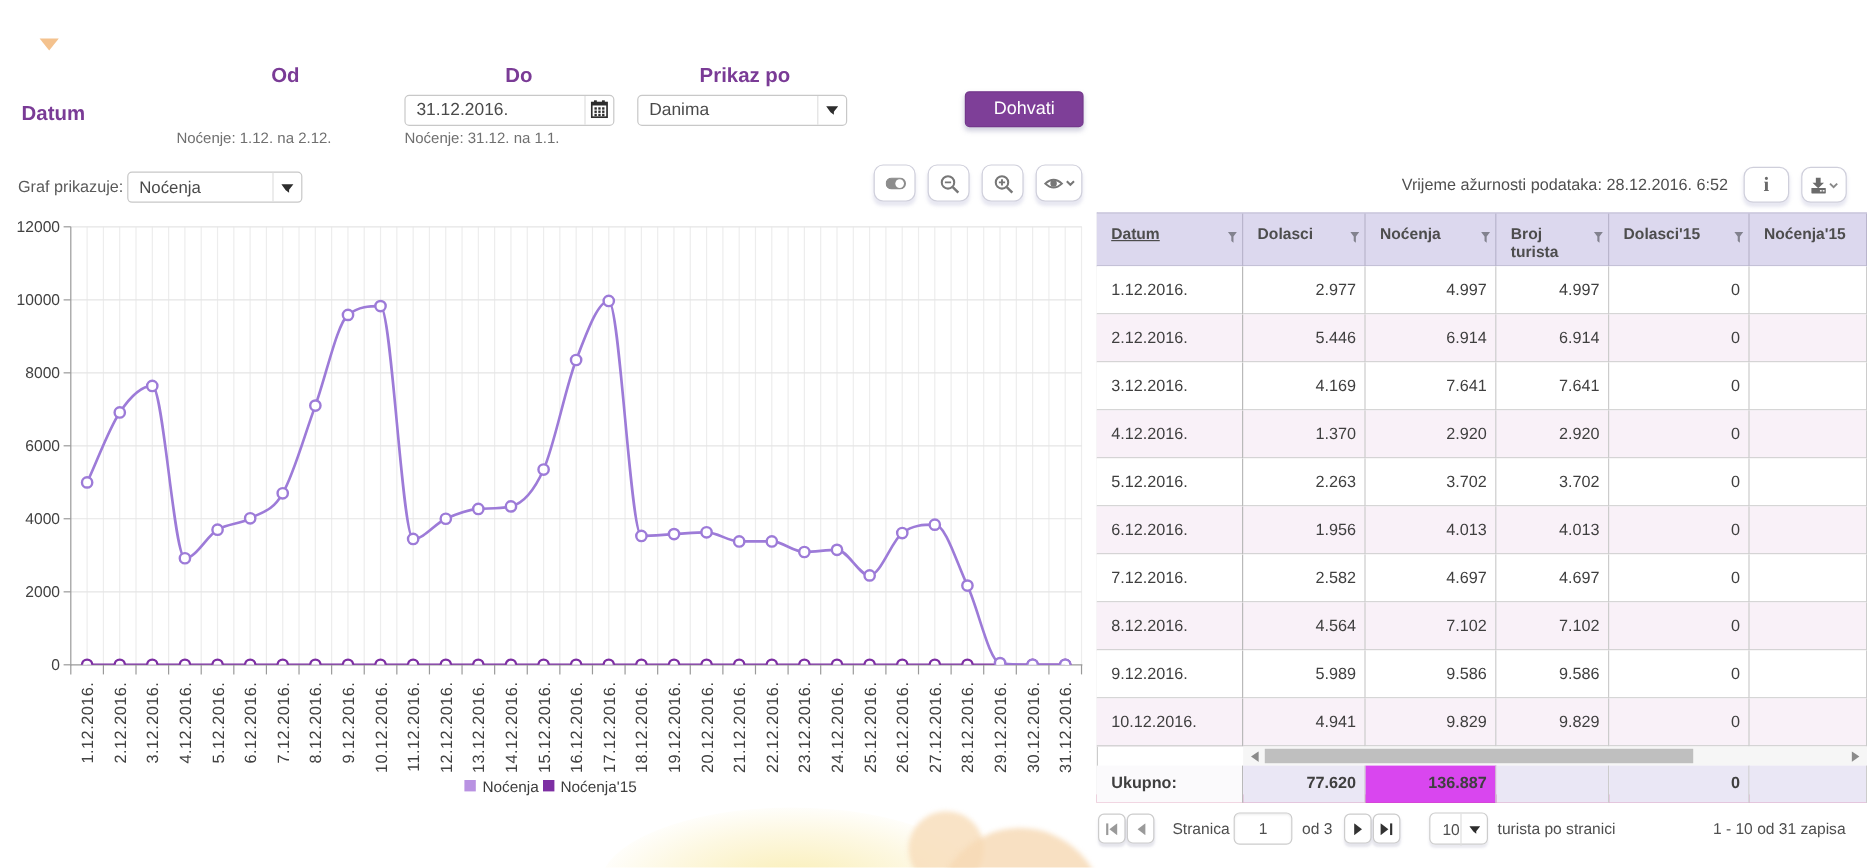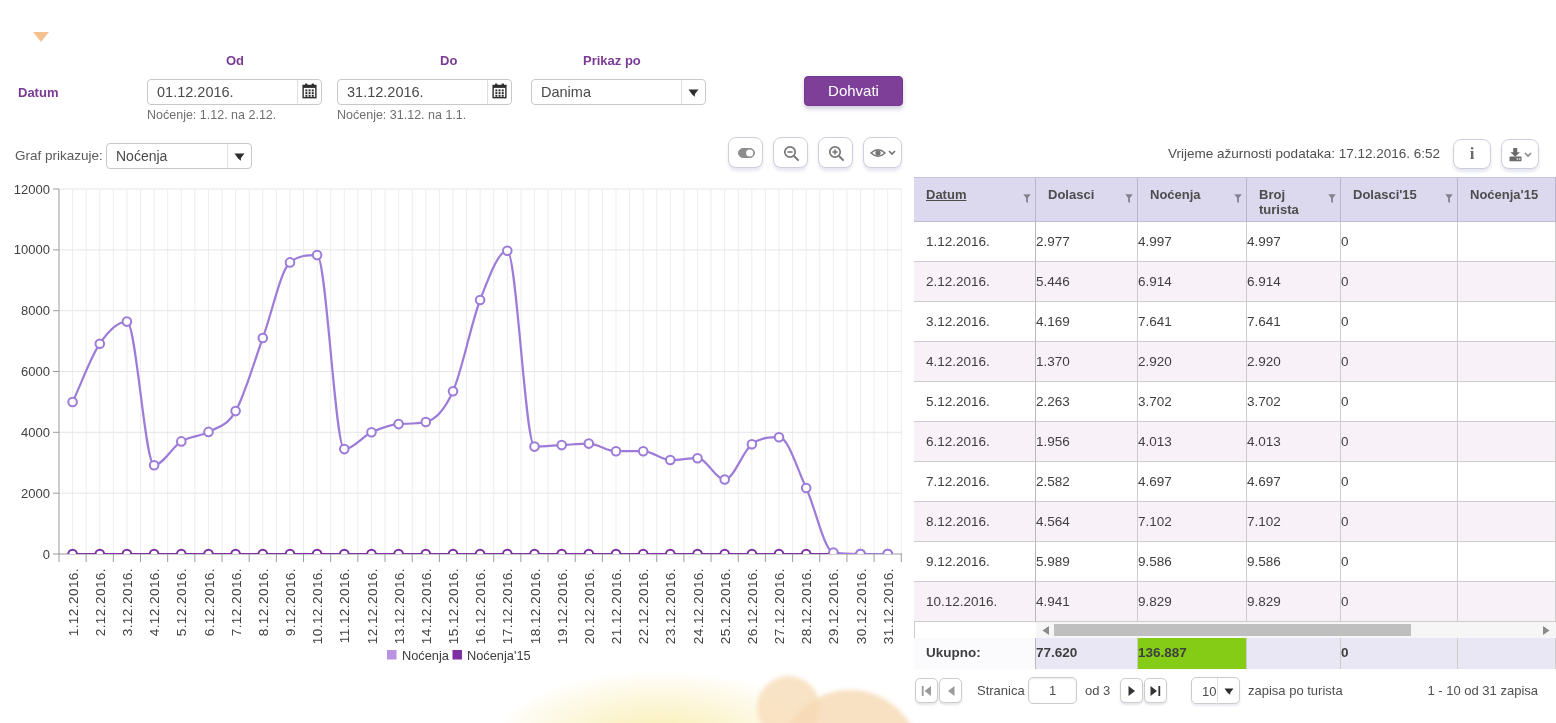--- a/index.html
+++ b/index.html
@@ -11,21 +11,21 @@
 .deco2{position:absolute;left:780px;top:690px;width:140px;height:140px;border-radius:50%;
  background:rgba(247,217,180,.82);filter:blur(2px)}
 .deco3{position:absolute;left:757px;top:676px;width:63px;height:63px;border-radius:50%;
  background:rgba(248,222,188,.85);filter:blur(2px)}
 
 .topbar{position:absolute;left:10px;top:7px;width:1537px;height:25px;background:#fbe5b0;
  border:1px solid #e2a078;border-radius:6px;color:#3c3c3c;font-weight:bold;font-size:13.5px;
  line-height:23px;padding-left:10px}
 .tri{position:absolute;left:33px;top:32px;width:0;height:0;border-left:8px solid transparent;
  border-right:8px solid transparent;border-top:10px solid #f4c28e}
-.plabel{position:absolute;color:#7a3b96;font-weight:bold;font-size:13px}
+.plabel{position:absolute;color:#7a3b96;font-weight:bold;font-size:17px}
 .input{position:absolute;height:26px;background:#fff;border:1px solid #c8c8c8;border-radius:4px;
  font-size:14.5px;color:#4a4a4a;line-height:24px;padding-left:9px}
 .ibtn{position:absolute;right:0;top:0;width:24px;height:24px;border-left:1px solid #e0e0e0;
  text-align:center}
 .helper{position:absolute;color:#6f6f6f;font-size:12.5px}
 .btn-doh{position:absolute;left:804px;top:76px;width:99px;height:30px;background:#7e3f98;
  border:1px solid #74388c;border-radius:4px;color:#fff;font-size:15px;text-align:center;
  line-height:28px;box-shadow:0 3px 4px rgba(120,120,160,.35)}
 .tbtn{position:absolute;background:#fff;border:1px solid #cfcfdb;border-radius:8px;
  box-shadow:0 3px 3px rgba(160,160,200,.25)}
@@ -34,21 +34,21 @@
 .ghead{position:absolute;left:0;top:0;width:642px;height:45px;background:#dcd8ee;border-top:1px solid #c6c2d8;border-bottom:1px solid #bfbbd1}
 .hc{position:absolute;top:0;height:45px;border-right:1px solid #b9b5cc}
 .ht{position:absolute;left:12px;top:9px;font-size:13px;font-weight:bold;color:#4d4d4d;line-height:15px}
 .fun{position:absolute;right:4px;top:12px}
 .gbody{position:absolute;left:0;top:45px;width:642px;height:400px;background:#fff}
 .tr{position:absolute;left:0;width:642px;height:40px;background:#fff}
 .tr.alt{background:#f9f1f8}
 .c{position:absolute;top:0;height:40px;border-right:1px solid #ccc;border-bottom:1px solid #ccc;
  font-size:13.5px;color:#3f3f3f;line-height:39px}
 .c.d{padding-left:12px}
-.c.n{text-align:left;padding-right:7px}
+.c.n{text-align:right;padding-right:7px}
 .c.b{font-weight:bold}
 
 .hsb{position:absolute;left:122px;top:445px;width:520px;height:16px;background:#f6f6f6}
 .hsb .thumb{position:absolute;left:18px;top:2px;width:357px;height:12px;background:#bfbfbf}
 .totrow{position:absolute;left:0;top:461px;width:642px;height:31px;border-bottom:7px solid #be185d}
 .totrow .c{height:31px;line-height:30px;border-bottom:none}
 
 .pager{position:absolute;left:914px;top:676px;width:642px;height:30px;font-size:13px;color:#4f4f4f}
 .pbtn{position:absolute;top:2px;width:23px;height:25px;background:#fff;border:1px solid #ccc;border-radius:5px;
  box-shadow:0 2px 2px rgba(150,150,180,.25);text-align:center;line-height:23px}
@@ -59,42 +59,24 @@
 .info-ico{font-family:"Liberation Serif",serif;font-weight:bold;color:#6a6a6a;font-size:17px}
 </style></head>
 <body>
 <div id="page">
 <div class="deco1"></div>
     <div class="deco3"></div>
     <div class="deco2"></div>
     <div class="tri"></div>
 
 <div class="plabel" style="left:226px;top:53px">Od</div>
-<div class="plabel" style="left:440px;top:53px">Do</div>
+<div class="plabel" style="left:421px;top:53px">Do</div>
 <div class="plabel" style="left:583px;top:53px">Prikaz po</div>
 <div class="plabel" style="left:18px;top:85px">Datum</div>
 
-<div class="input" style="left:147px;top:79px;width:175px">01.12.2016.
-  <span class="ibtn"><svg width="15" height="16" viewBox="0 0 16 17" style="margin-top:3px">
-  <rect x="1.2" y="2.6" width="13.6" height="13" fill="none" stroke="#2d2d2d" stroke-width="1.5"></rect>
-  <rect x="1.2" y="2.6" width="13.6" height="2.6" fill="#2d2d2d"></rect>
-  <rect x="3.2" y="0.6" width="2.5" height="2.5" fill="#2d2d2d"></rect>
-          <rect x="10.3" y="0.6" width="2.5" height="2.5" fill="#2d2d2d"></rect>
-  <g fill="#2d2d2d">
-            <rect x="3.6" y="6.8" width="2.1" height="2.1"></rect>
-            <rect x="7" y="6.8" width="2.1" height="2.1"></rect>
-            <rect x="10.4" y="6.8" width="2.1" height="2.1"></rect>
-  <rect x="3.6" y="9.7" width="2.1" height="2.1"></rect>
-            <rect x="7" y="9.7" width="2.1" height="2.1"></rect>
-            <rect x="10.4" y="9.7" width="2.1" height="2.1"></rect>
-  <rect x="3.6" y="12.6" width="2.1" height="2.1"></rect>
-            <rect x="7" y="12.6" width="2.1" height="2.1"></rect>
-            <rect x="10.4" y="12.6" width="2.1" height="2.1"></rect>
-          </g>
-  </svg></span></div>
 <div class="input" style="left:337px;top:79px;width:175px">31.12.2016.
   <span class="ibtn"><svg width="15" height="16" viewBox="0 0 16 17" style="margin-top:3px">
   <rect x="1.2" y="2.6" width="13.6" height="13" fill="none" stroke="#2d2d2d" stroke-width="1.5"></rect>
   <rect x="1.2" y="2.6" width="13.6" height="2.6" fill="#2d2d2d"></rect>
   <rect x="3.2" y="0.6" width="2.5" height="2.5" fill="#2d2d2d"></rect>
           <rect x="10.3" y="0.6" width="2.5" height="2.5" fill="#2d2d2d"></rect>
   <g fill="#2d2d2d">
             <rect x="3.6" y="6.8" width="2.1" height="2.1"></rect>
             <rect x="7" y="6.8" width="2.1" height="2.1"></rect>
             <rect x="10.4" y="6.8" width="2.1" height="2.1"></rect>
@@ -139,21 +121,21 @@
         <line x1="4.4" y1="7" x2="9.6" y2="7" stroke="#777" stroke-width="1.6"></line>
         <line x1="7" y1="4.4" x2="7" y2="9.6" stroke="#777" stroke-width="1.6"></line>
       </svg></div>
 <div class="tbtn" style="left:863px;top:137px;width:39px;height:31px">
  <svg width="26" height="14" viewBox="0 0 26 14" style="margin:8px 0 0 6px">
  <path d="M1 7 Q8 0.5 15 7 Q8 13.5 1 7 Z" fill="none" stroke="#777" stroke-width="1.5"></path>
  <circle cx="8" cy="7" r="2.7" fill="#777"></circle>
  <path d="M19 5 l3 3 l3-3" fill="none" stroke="#777" stroke-width="1.7"></path>
       </svg></div>
 
-<div style="position:absolute;left:1040px;top:146px;width:400px;text-align:right;font-size:13.5px;color:#4f4f4f">Vrijeme ažurnosti podataka: 17.12.2016. 6:52</div>
+<div style="position:absolute;left:1040px;top:146px;width:400px;text-align:right;font-size:13.5px;color:#4f4f4f">Vrijeme ažurnosti podataka: 28.12.2016. 6:52</div>
 <div class="tbtn" style="left:1453px;top:139px;width:38px;height:30px;text-align:center"><span class="info-ico" style="line-height:28px">i</span></div>
 <div class="tbtn" style="left:1501px;top:139px;width:38px;height:30px">
  <svg width="23" height="14" viewBox="0 0 23 14" style="margin:8px 0 0 7px">
  <path d="M4.2 0 h4 v4.2 h2.8 l-4.8 4.6 l-4.8-4.6 h2.8 z" fill="#6b6b6b"></path>
  <rect x="0.5" y="8.6" width="12" height="4.6" rx="0.5" fill="#6b6b6b"></rect>
  <rect x="7.6" y="10.4" width="1.5" height="1.2" fill="#fff"></rect>
         <rect x="9.9" y="10.4" width="1.5" height="1.2" fill="#fff"></rect>
  <path d="M16 5 l3 3 l3-3" fill="none" stroke="#888" stroke-width="1.6"></path>
       </svg></div>
 
@@ -518,21 +500,21 @@
           <path d="M7 0 v9 l-6.5-4.5 z" fill="#8b8b8b"></path>
         </svg>
         <div class="thumb"></div>
         <svg width="7" height="9" viewBox="0 0 7 9" style="position:absolute;right:6px;top:4px">
           <path d="M0 0 v9 l6.5-4.5 z" fill="#8b8b8b"></path>
         </svg>
       </div>
  <div class="totrow">
         <div class="c d b" style="left:0;width:122px;background:#fbfafc;border-right-color:#b9b9b9">Ukupno:</div>
         <div class="c n b" style="left:122px;width:102px;background:#eae7f5">77.620</div>
-        <div class="c n b" style="left:224px;width:109px;background:#84cc16">136.887</div>
+        <div class="c n b" style="left:224px;width:109px;background:#d946ef">136.887</div>
         <div class="c n b" style="left:333px;width:94px;background:#eae7f5"></div>
         <div class="c n b" style="left:427px;width:117px;background:#eae7f5">0</div>
         <div class="c n b" style="left:544px;width:98px;background:#eae7f5"></div>
       </div>
 </div>
 
 <div class="pager">
  <div class="pbtn" style="left:1px"><svg width="11" height="10" viewBox="0 0 11 10" style="margin-top:7px">
           <rect x="0.8" y="0" width="1.8" height="10" fill="#9a9a9a"></rect>
           <path d="M10 0 v10 l-6.5-5 z" fill="#9a9a9a"></path>
@@ -549,16 +531,16 @@
  <div class="pbtn" style="left:230px"><svg width="11" height="10" viewBox="0 0 11 10" style="margin-top:7px">
           <path d="M0.5 0 v10 l6.5-5 z" fill="#333"></path>
           <rect x="8.4" y="0" width="1.8" height="10" fill="#333"></rect>
         </svg></div>
  <div class="psel">
         <span style="position:absolute;left:10px;top:6px">10</span>
    <span style="position:absolute;right:0;top:0;width:22px;height:27px;border-left:1px solid #e0e0e0"><svg width="10" height="7" viewBox="0 0 10 7" style="margin:10px 0 0 6px">
             <path d="M0.5 0.5 h9 l-3.3 4.2 v2 l-2.4-1.8 z" fill="#2d2d2d"></path>
           </svg></span>
       </div>
- <span style="position:absolute;left:334px;top:7px">zapisa po turista</span>
+ <span style="position:absolute;left:334px;top:7px">turista po stranici</span>
  <span style="position:absolute;right:18px;top:7px">1 - 10 od 31 zapisa</span>
 </div>
 
 </div>
 </body></html>

